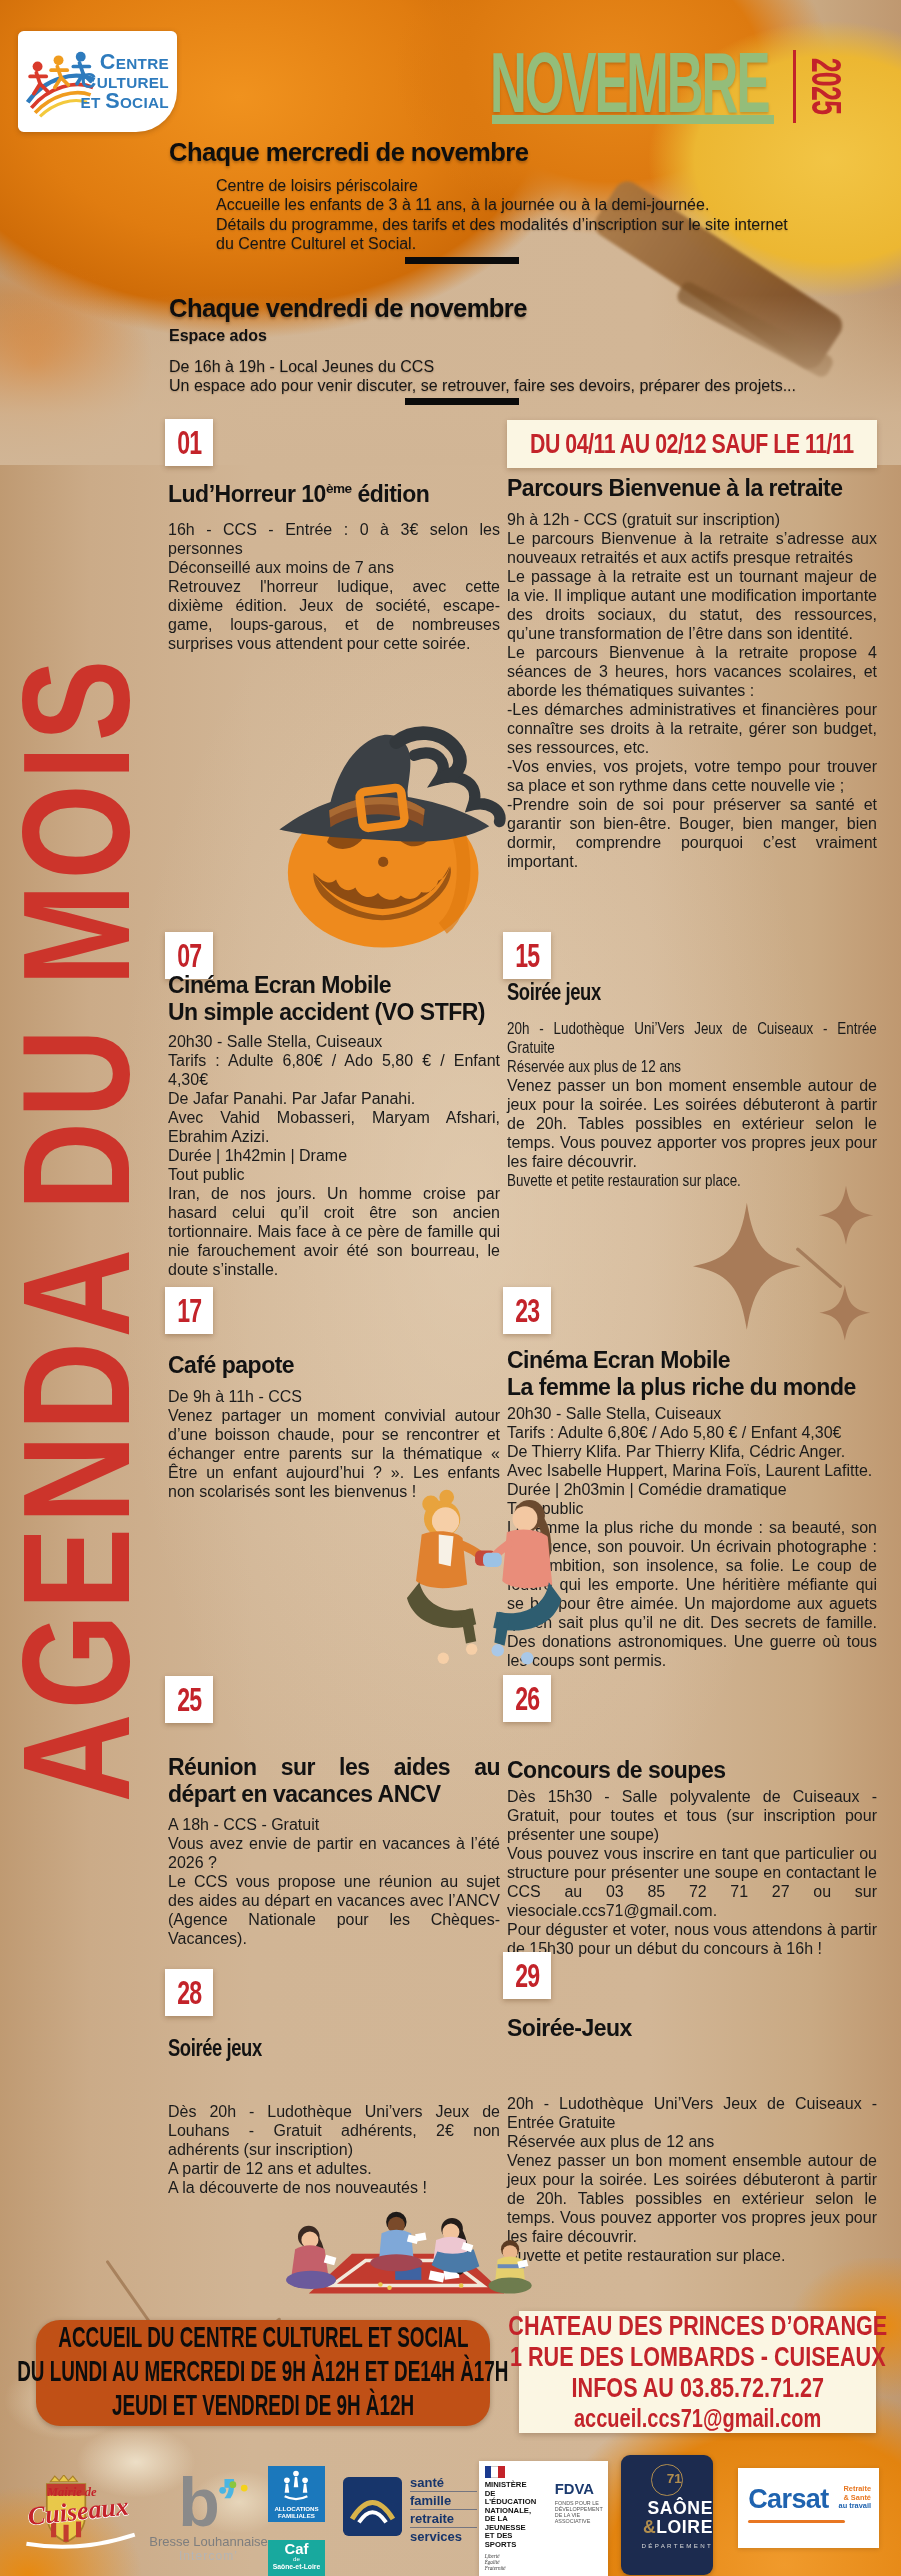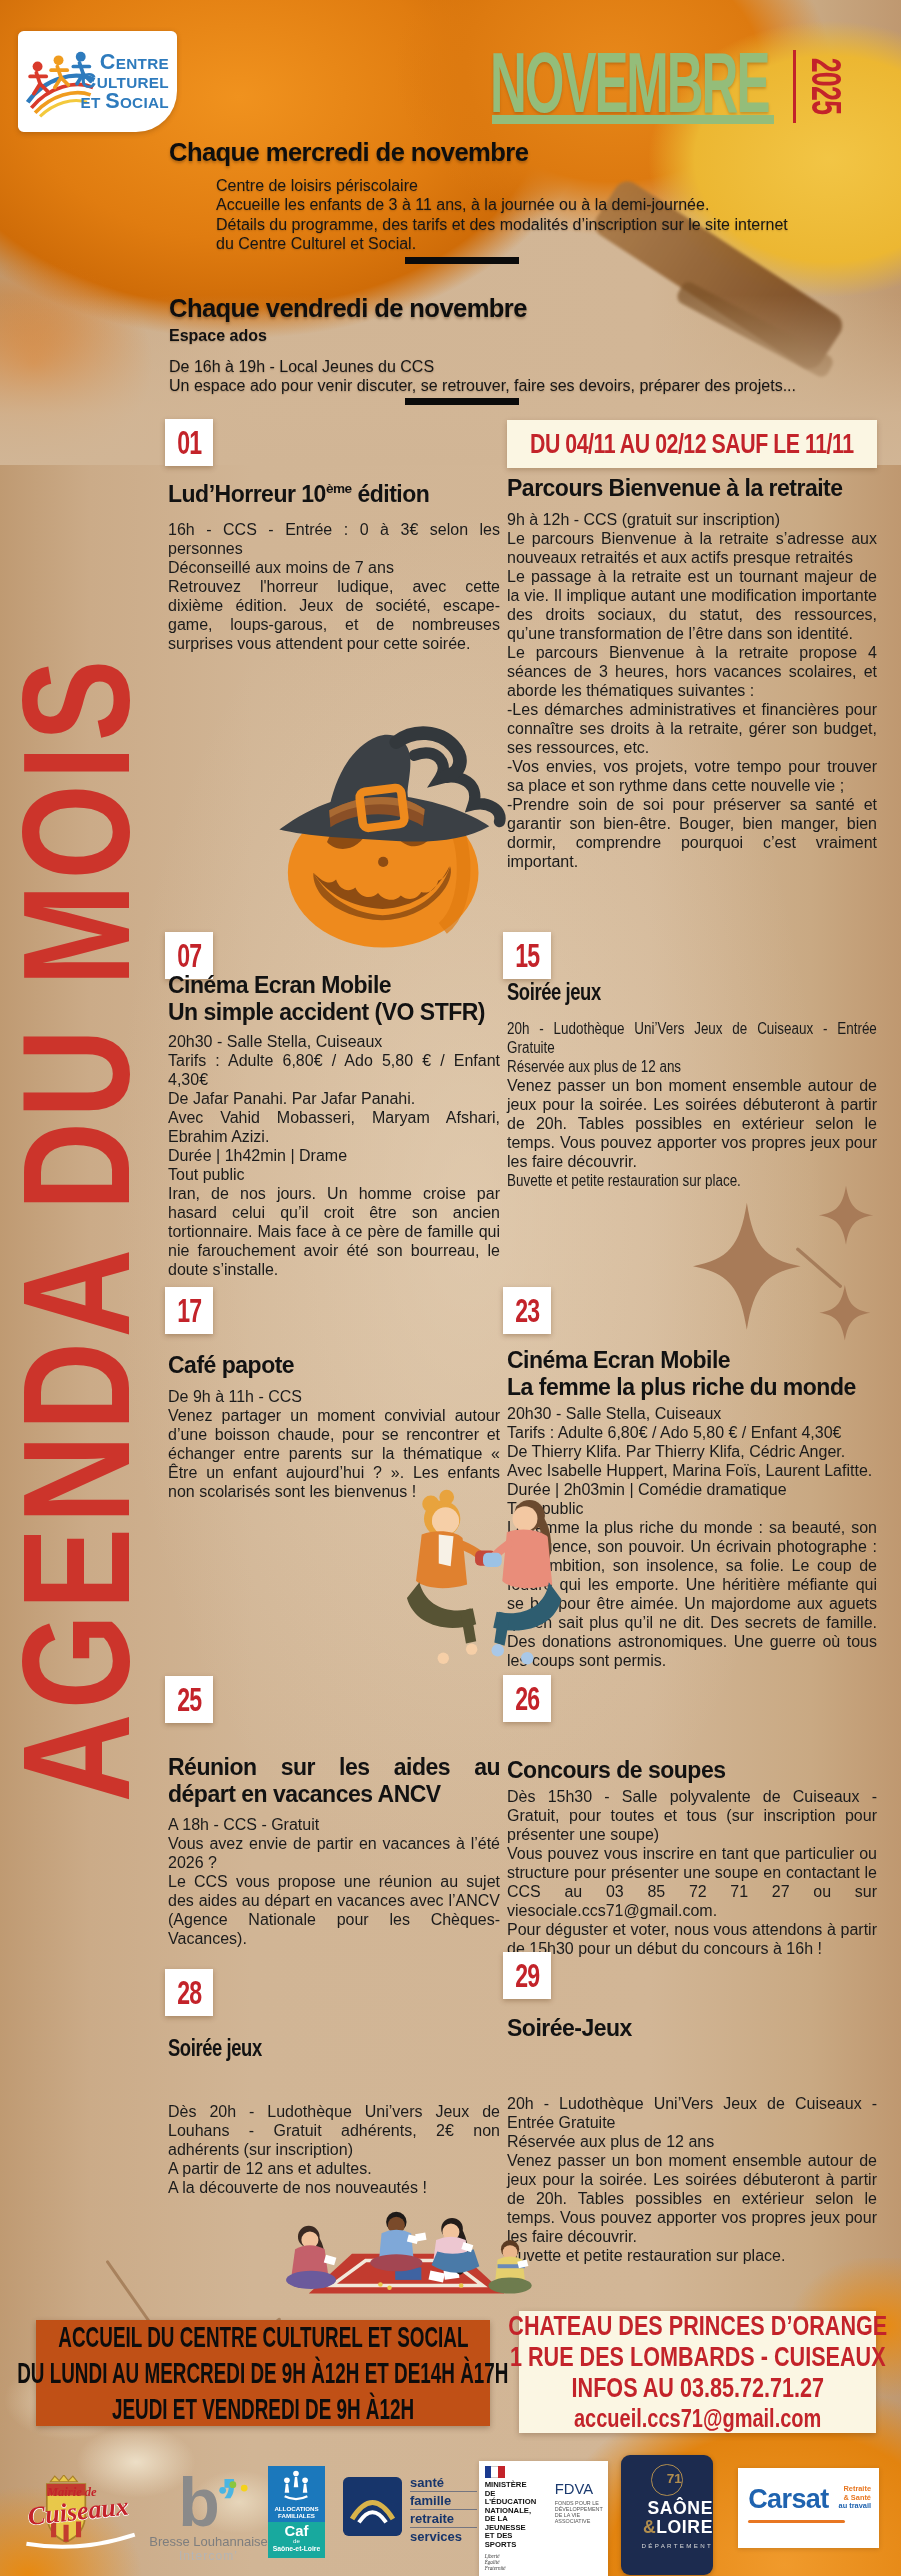--- a/index.html
+++ b/index.html
@@ -64,40 +64,40 @@
   .badge span{font-size:27px;font-weight:700;color:#c3232a;white-space:nowrap;
     letter-spacing:-0.6px;transform:scaleX(.79);}
   .evt-title{font-size:23px;line-height:27px;font-weight:700;color:#121212;letter-spacing:-0.5px;}
   .evt-title .sup{vertical-align:super;font-size:13.6px;}
   .bodytext{font-size:16px;line-height:19px;color:#1b1b1b;text-align:justify;}
   .bodytext p{margin:0;}
   .cond-line{transform:scaleX(.84);transform-origin:left top;width:119%;}
   .cond-head{display:inline-block;transform:scaleX(.8);transform-origin:left top;white-space:nowrap;}
   
   .hours-box{left:36px;top:2320px;width:454px;height:106px;background:#c05016;
-    display:flex;flex-direction:column;justify-content:space-between;align-items:center;
-    box-shadow:0 1.7px 5.7px rgba(60,25,0,.3);}
+    display:flex;flex-direction:column;justify-content:flex-start;align-items:center;
+    box-shadow:0 1.7px 5.7px rgba(60,25,0,.3);border-radius:24px;}
   .hours-box div{font-size:29.5px;font-weight:700;color:#0d0d0d;white-space:nowrap;transform:scaleX(.64);}
   .contact-box{left:519px;top:2311px;width:357px;height:122px;background:#fbf6e3;
     display:flex;flex-direction:column;justify-content:space-evenly;align-items:center;
     box-shadow:0 1.7px 5.7px rgba(60,25,0,.25);}
   .contact-box div{font-size:27px;font-weight:700;color:#c3232a;white-space:nowrap;transform:scaleX(.8);}
   .contact-box .email{font-size:25px;}
   .caf-top{width:57px;height:56px;background:#1b78bc;position:relative;}
   .caf-top .caf-fam{position:absolute;bottom:2.3px;width:100%;text-align:center;color:#fff;
     font-size:6.2px;font-weight:700;line-height:6.8px;}
-  .caf-bot{width:57px;height:36px;background:#18a99e;color:#fff;text-align:center;}
+  .caf-bot{width:57px;height:36px;background:#18a99e;color:#fff;text-align:center;margin-top:18px;}
   .caf-bot .c1{font-size:14.8px;font-weight:700;line-height:14.8px;padding-top:1.7px;}
   .caf-bot .c2{font-size:6.2px;line-height:6.2px;}
   .caf-bot .c3{font-size:6.8px;font-weight:700;line-height:8px;}
   .msa-words div{font-size:13px;font-weight:700;color:#17356b;line-height:17px;border-bottom:0.6px solid rgba(23,53,107,.5);width:67px;}
   .min-box{background:#fff;padding:4.5px 5.7px;box-shadow:0 1.1px 4.5px rgba(60,30,0,.2);}
   .min-lines{font-size:7.7px;font-weight:700;line-height:8.5px;color:#111;}
   .min-motto{font-size:5.1px;font-style:italic;color:#333;margin-top:3.4px;line-height:6.2px;font-family:"Liberation Serif","DejaVu Serif",serif;}
-  .fdva{font-size:14.8px;font-weight:400;color:#1b3a6f;}
+  .fdva{font-size:14.8px;font-weight:700;color:#1b3a6f;}
   .fdva-sub{font-size:5.4px;color:#555;line-height:6.2px;margin-top:2.3px;}
   .sl-box{background:#1c2b4f;border-radius:9px;width:92px;height:120px;text-align:center;color:#fff;
     box-shadow:0 1.1px 4.5px rgba(60,30,0,.3);}
   .sl-box .num{width:29.5px;height:29.5px;border:1.7px solid #b08d4e;border-radius:50%;margin:9px auto 3.4px auto;
     font-size:13.6px;font-weight:700;color:#b08d4e;line-height:28px;}
   .sl-box .n1{font-size:17.6px;font-weight:700;letter-spacing:0.6px;line-height:19.3px;}
   .sl-box .amp{color:#b08d4e;}
   .sl-box .dep{font-size:6.2px;letter-spacing:2.3px;margin-top:4.5px;color:#d9d9d9;}
   .carsat-box{background:#fff;width:141px;height:80px;box-shadow:0 1.1px 4.5px rgba(60,30,0,.2);position:relative;text-align:right;}
   .carsat-name{position:absolute;left:10.2px;top:16px;font-size:27px;font-weight:700;color:#1f63af;letter-spacing:-0.6px;}

